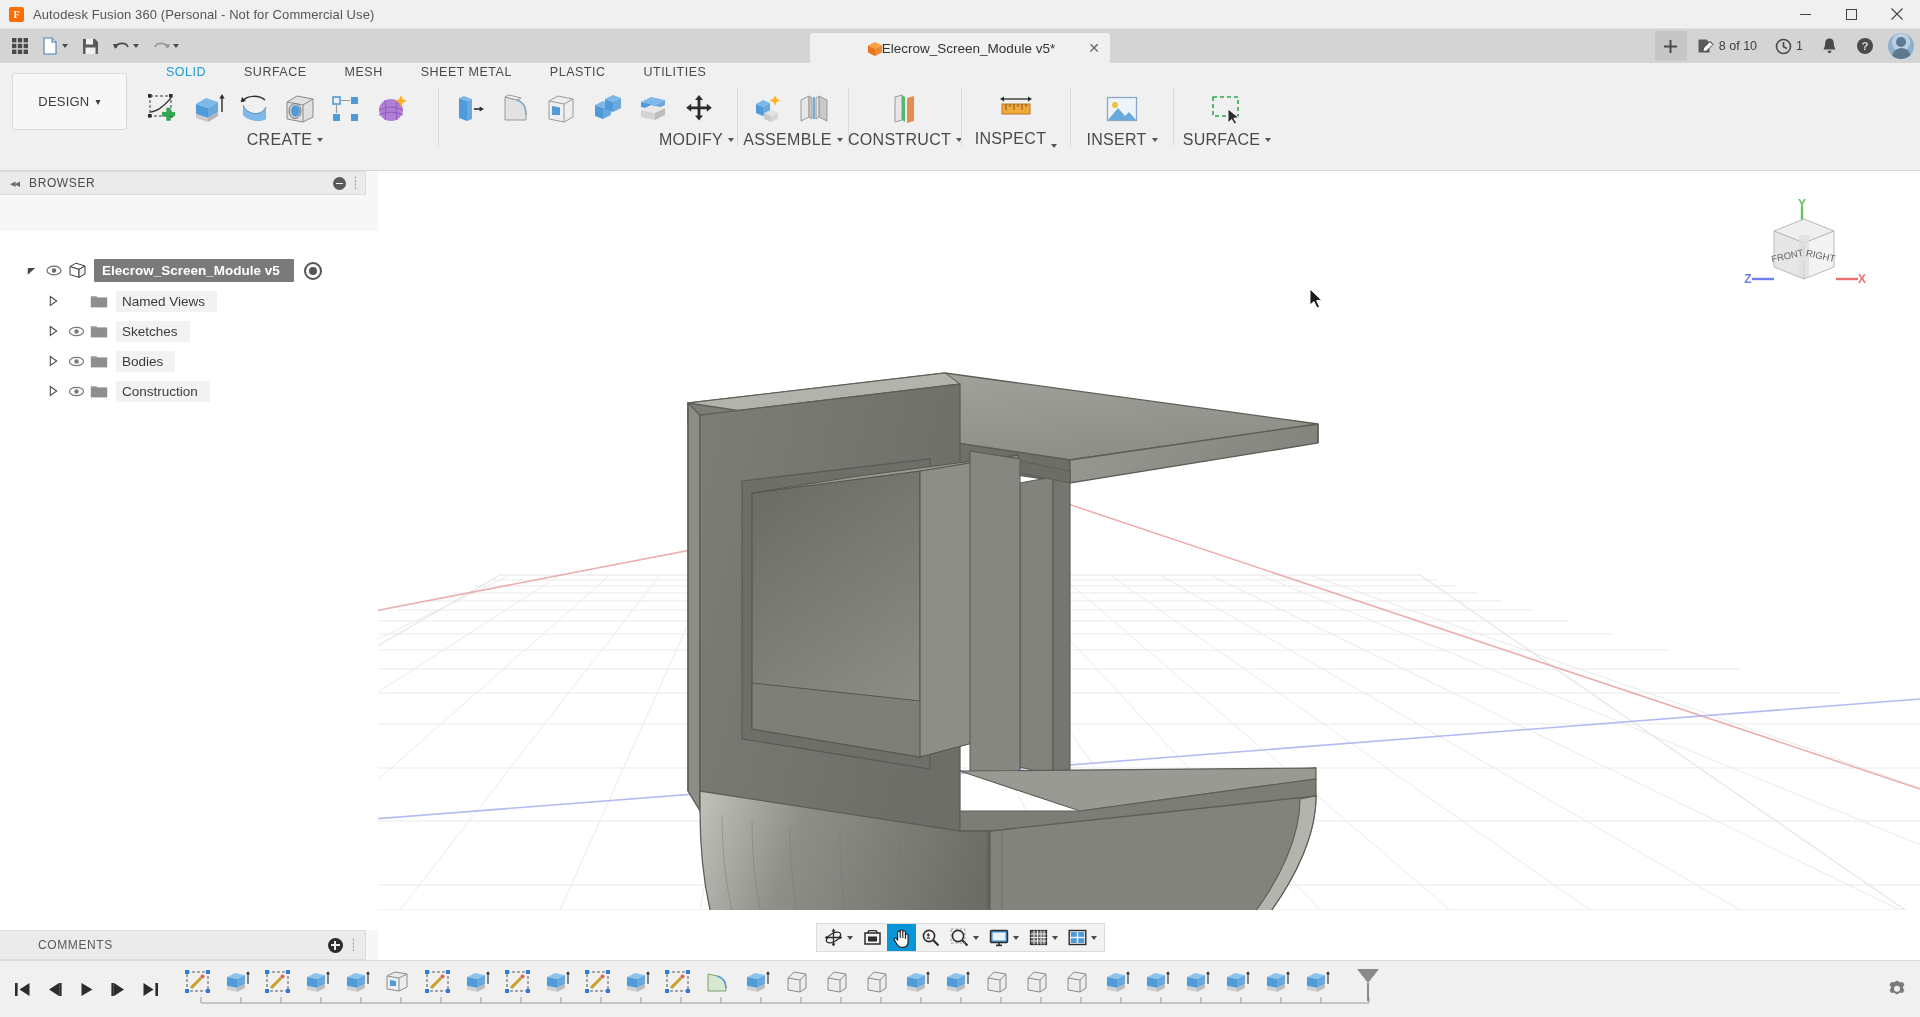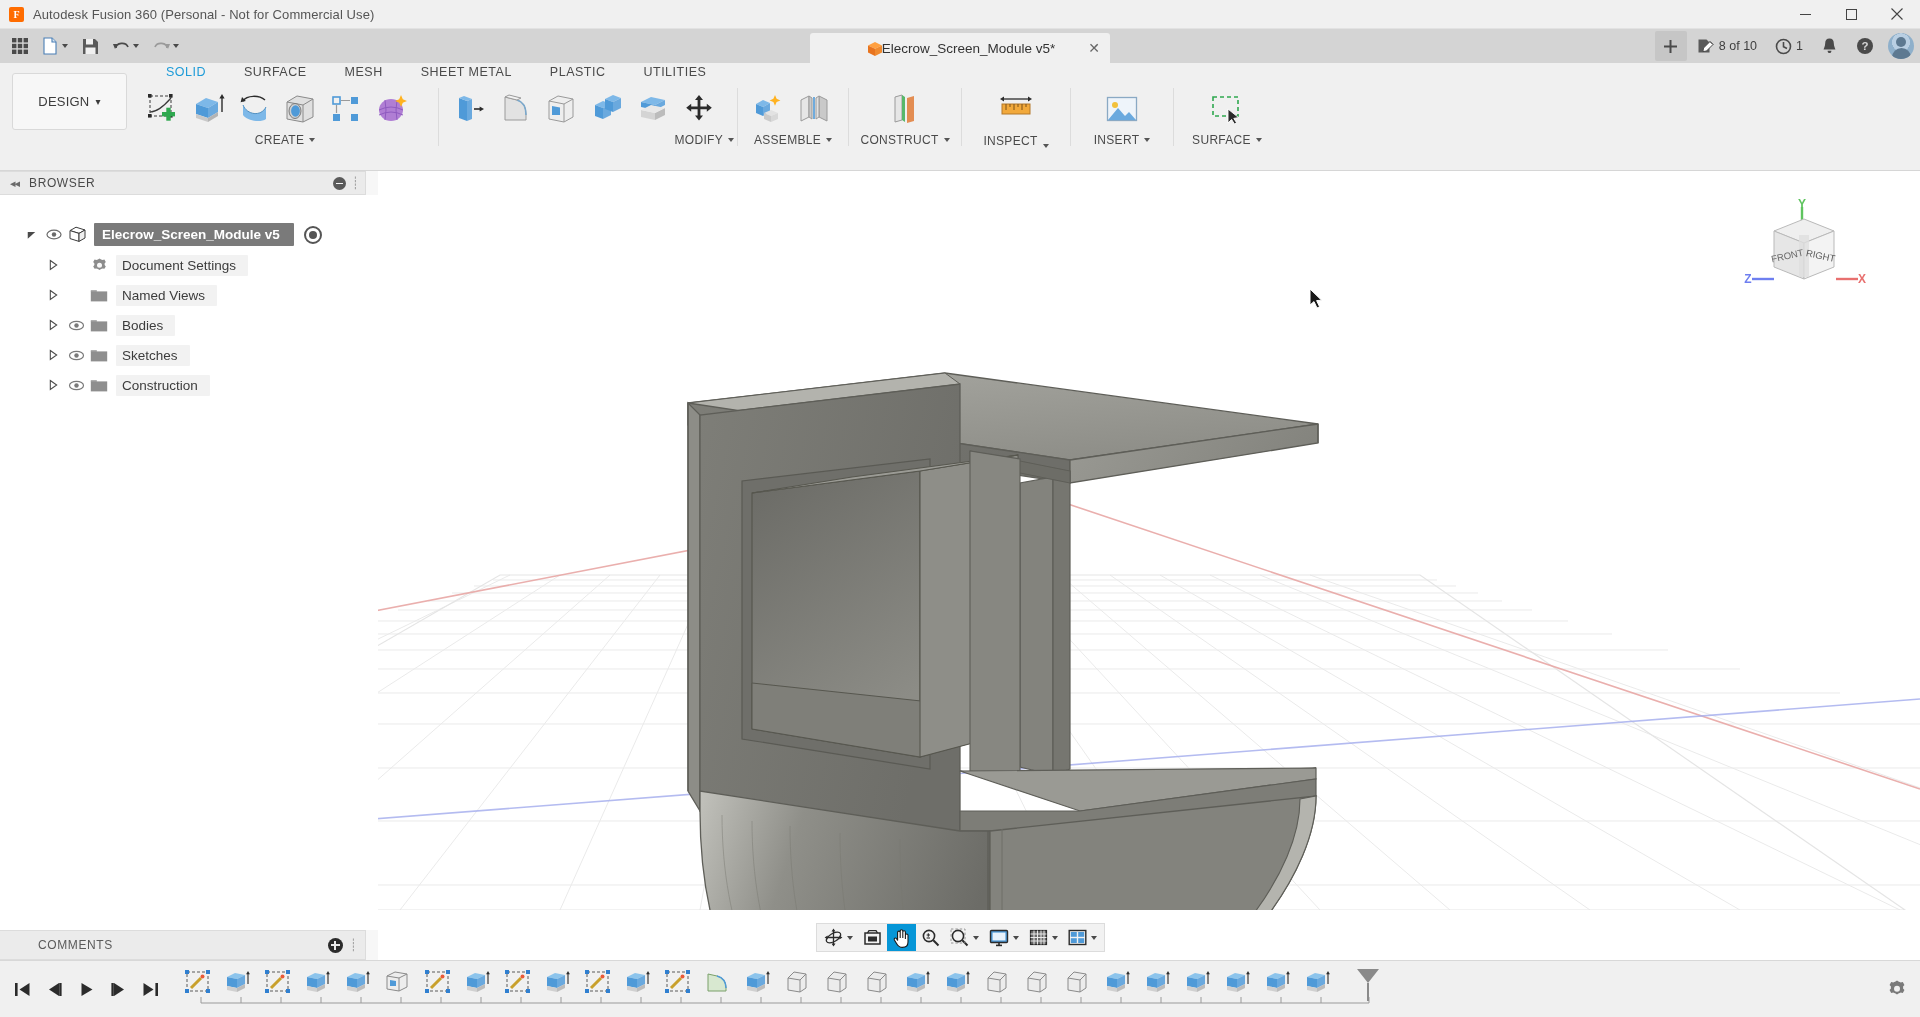--- a/index.html
+++ b/index.html
@@ -76,21 +76,21 @@
   .tabstrip { height:23px; display:flex; align-items:flex-start; padding-left:12px; gap:0; }
   .rtab {
     font-size:12.5px; letter-spacing:.5px; color:#4a4a4a; padding:2px 19px 0 19px;
     height:22px; position:relative;
   }
   .rtab.active { color:#1d9bd8; }
   .panels { display:flex; align-items:flex-start; height:62px; }
   .panelgroup { display:flex; flex-direction:column; height:62px; }
   .pg-icons { display:flex; align-items:center; height:45px; padding:0 4px; }
   .pg-label {
-    height:17px; font-size:12px; color:#4a4a4a; letter-spacing:.3px;
+    height:17px; font-size:16px; color:#4a4a4a; letter-spacing:.3px;
     display:flex; align-items:center; justify-content:center; gap:3px; border-top:0;
   }
   .pg-label .caret { border-top-color:#555; }
   .sep { width:1px; align-self:stretch; background:#dcdcdc; margin:2px 3px 0 3px; height:58px; }
   .ricon { width:46px; height:44px; display:flex; align-items:center; justify-content:center; border-radius:2px; }
 
   
   .main { flex:1; position:relative; display:flex; min-height:0; background:#fff; }
 
   
@@ -101,21 +101,21 @@
   .browser-header {
     height:24px; background:#ebebeb; border:1px solid #dcdcdc; border-left:none;
     display:flex; align-items:center; gap:10px; padding:0 6px 0 10px; margin-right:12px;
   }
   .browser-header .collapse { color:#6a6a6a; font-size:11px; letter-spacing:-1px; }
   .bh-title { font-size:12px; letter-spacing:.6px; color:#4a4a4a; }
   .bh-right { margin-left:auto; display:flex; align-items:center; gap:6px; }
   .dot-minus { width:13px;height:13px;border-radius:50%;background:#5a5a5a;position:relative; }
   .dot-minus::after{content:"";position:absolute;left:3px;top:6px;width:7px;height:1.5px;background:#f7f7f7;}
   .grip { color:#9a9a9a; font-size:12px; }
-  .tree { padding:24px 0 0 0; background:#fff; flex:1; }
+  .tree { padding:24px 0 0 0; background:#fff; flex:1;margin-top:36px; }
   .row { display:flex; align-items:center; height:30px; font-size:13.5px; color:#3c3c3c; }
   .row .twisty { width:22px; display:flex; justify-content:center; color:#555; }
   .tri { width:9px;height:12px; }
   .eye { width:24px; display:flex; justify-content:center; align-items:center; }
   .nodeicon { width:22px; display:flex; justify-content:center; align-items:center; margin-right:6px; }
   .nodelabel { background:#f2f2f2; padding:3px 12px 3px 6px; border-radius:1px; }
   .row.root { height:31px; }
   .row.root .nodelabel { background:#7a7a7a; color:#fff; font-weight:bold; padding:4px 14px 4px 8px; }
   .rootbadge { width:18px;height:18px;border-radius:50%;border:2px solid #555; margin-left:10px; position:relative; }
   .rootbadge::after{content:"";position:absolute;left:3px;top:3px;width:8px;height:8px;border-radius:50%;background:#555;}
@@ -827,35 +827,20 @@
             <svg width="17" height="17" viewBox="0 0 17 17">
               <path d="M1 4.6 L7 1.2 L16 4 L10 7.4 Z" fill="#fff" stroke="#3c3c3c" stroke-width="1"></path>
               <path d="M1 4.6 L10 7.4 L10 15.4 L1 12.6 Z" fill="#fff" stroke="#3c3c3c" stroke-width="1"></path>
               <path d="M16 4 L10 7.4 L10 15.4 L16 12 Z" fill="#efefef" stroke="#3c3c3c" stroke-width="1"></path>
             </svg>
           </span>
           <span class="nodelabel">Elecrow_Screen_Module v5</span>
           <span class="rootbadge"></span>
         </div>
 
-        <div class="row" style="padding-left:42px;">
-          <span class="twisty">
-            <svg class="tri" width="11" height="13" viewBox="0 0 11 13">
-                <path d="M1.6 1 L9.4 6.5 L1.6 12 Z" fill="none" stroke="#4a4a4a" stroke-width="1.3"></path>
-              </svg>
-          </span>
-          <span class="eye"></span>
-          <span class="nodeicon">
-            <svg width="17" height="17" viewBox="0 0 17 17">
-              <path d="M8.5 1.4 l1.6 1 a5.5 5.5 0 0 1 1.5 .6 l1.8 -.4 l1.4 2.4 l-1.2 1.4 a5.5 5.5 0 0 1 0 1.6 l1.2 1.4 l-1.4 2.4 l-1.8 -.4 a5.5 5.5 0 0 1 -1.5 .6 l-1.6 1 l-1.6 -1 a5.5 5.5 0 0 1 -1.5 -.6 l-1.8 .4 l-1.4 -2.4 l1.2 -1.4 a5.5 5.5 0 0 1 0 -1.6 l-1.2 -1.4 l1.4 -2.4 l1.8 .4 a5.5 5.5 0 0 1 1.5 -.6 z" fill="#8c8c8c"></path>
-              <circle cx="8.5" cy="8.3" r="2.5" fill="#f7f7f7"></circle>
-            </svg>
-          </span>
-          <span class="nodelabel">Document Settings</span>
-        </div>
 
         <div class="row" style="padding-left:42px;">
           <span class="twisty">
             <svg class="tri" width="11" height="13" viewBox="0 0 11 13">
                 <path d="M1.6 1 L9.4 6.5 L1.6 12 Z" fill="none" stroke="#4a4a4a" stroke-width="1.3"></path>
               </svg>
           </span>
           <span class="eye"></span>
           <span class="nodeicon">
             <svg width="18" height="15" viewBox="0 0 18 15">
@@ -878,42 +863,42 @@
                 <ellipse cx="8.5" cy="6.5" rx="7" ry="4.2" fill="none" stroke="#7a7a7a" stroke-width="1.2"></ellipse>
                 <circle cx="8.5" cy="6.5" r="2.2" fill="#7a7a7a"></circle>
               </svg>
           </span>
           <span class="nodeicon">
             <svg width="18" height="15" viewBox="0 0 18 15">
               <path d="M0.8 2.2 h6 v1.6 h-6 z" fill="#9a9a9a"></path>
               <path d="M0.8 3.4 h16.4 v10 h-16.4 z" fill="#8e8e8e"></path>
             </svg>
           </span>
-          <span class="nodelabel">Bodies</span>
+          <span class="nodelabel">Sketches</span>
         </div>
 
         <div class="row" style="padding-left:42px;">
           <span class="twisty">
             <svg class="tri" width="11" height="13" viewBox="0 0 11 13">
                 <path d="M1.6 1 L9.4 6.5 L1.6 12 Z" fill="none" stroke="#4a4a4a" stroke-width="1.3"></path>
               </svg>
           </span>
           <span class="eye">
             <svg width="17" height="13" viewBox="0 0 17 13">
                 <ellipse cx="8.5" cy="6.5" rx="7" ry="4.2" fill="none" stroke="#7a7a7a" stroke-width="1.2"></ellipse>
                 <circle cx="8.5" cy="6.5" r="2.2" fill="#7a7a7a"></circle>
               </svg>
           </span>
           <span class="nodeicon">
             <svg width="18" height="15" viewBox="0 0 18 15">
               <path d="M0.8 2.2 h6 v1.6 h-6 z" fill="#9a9a9a"></path>
               <path d="M0.8 3.4 h16.4 v10 h-16.4 z" fill="#8e8e8e"></path>
             </svg>
           </span>
-          <span class="nodelabel">Sketches</span>
+          <span class="nodelabel">Bodies</span>
         </div>
 
         <div class="row" style="padding-left:42px;">
           <span class="twisty">
             <svg class="tri" width="11" height="13" viewBox="0 0 11 13">
                 <path d="M1.6 1 L9.4 6.5 L1.6 12 Z" fill="none" stroke="#4a4a4a" stroke-width="1.3"></path>
               </svg>
           </span>
           <span class="eye">
             <svg width="17" height="13" viewBox="0 0 17 13">

